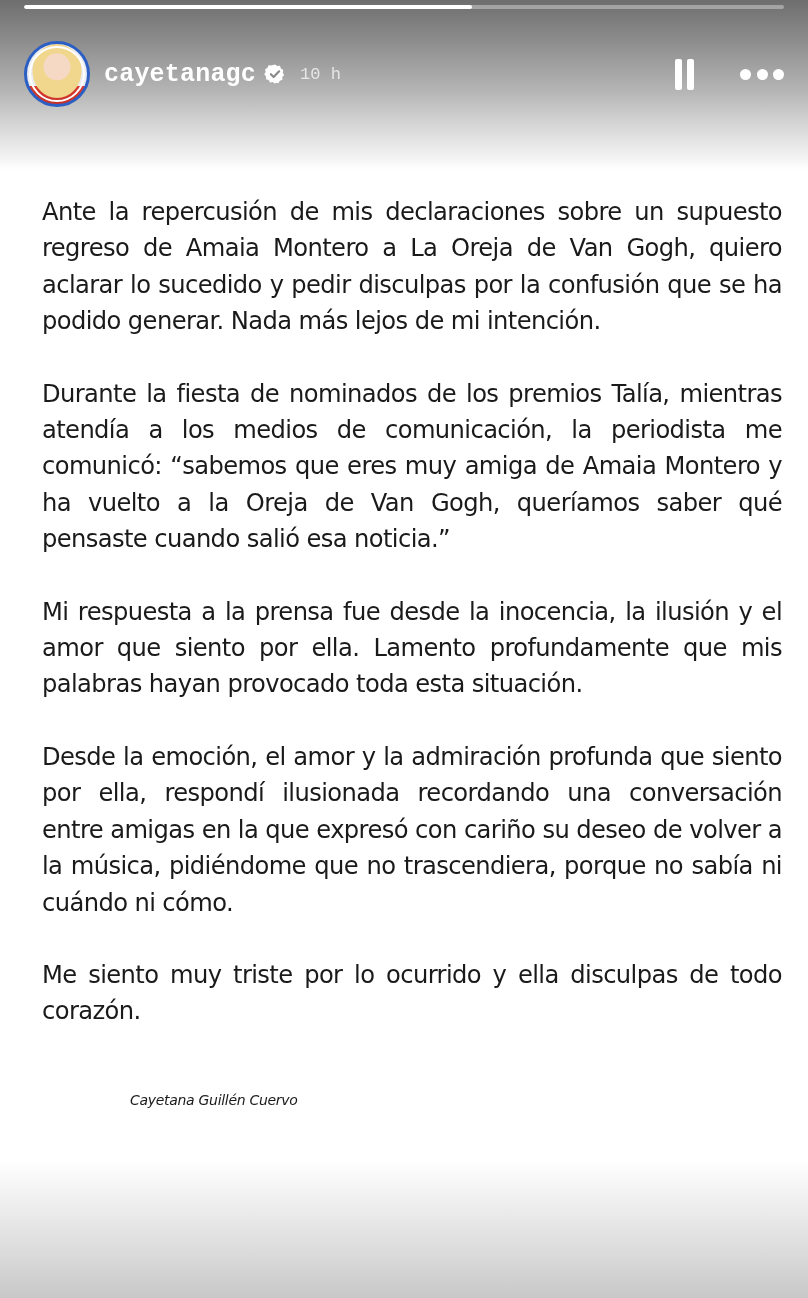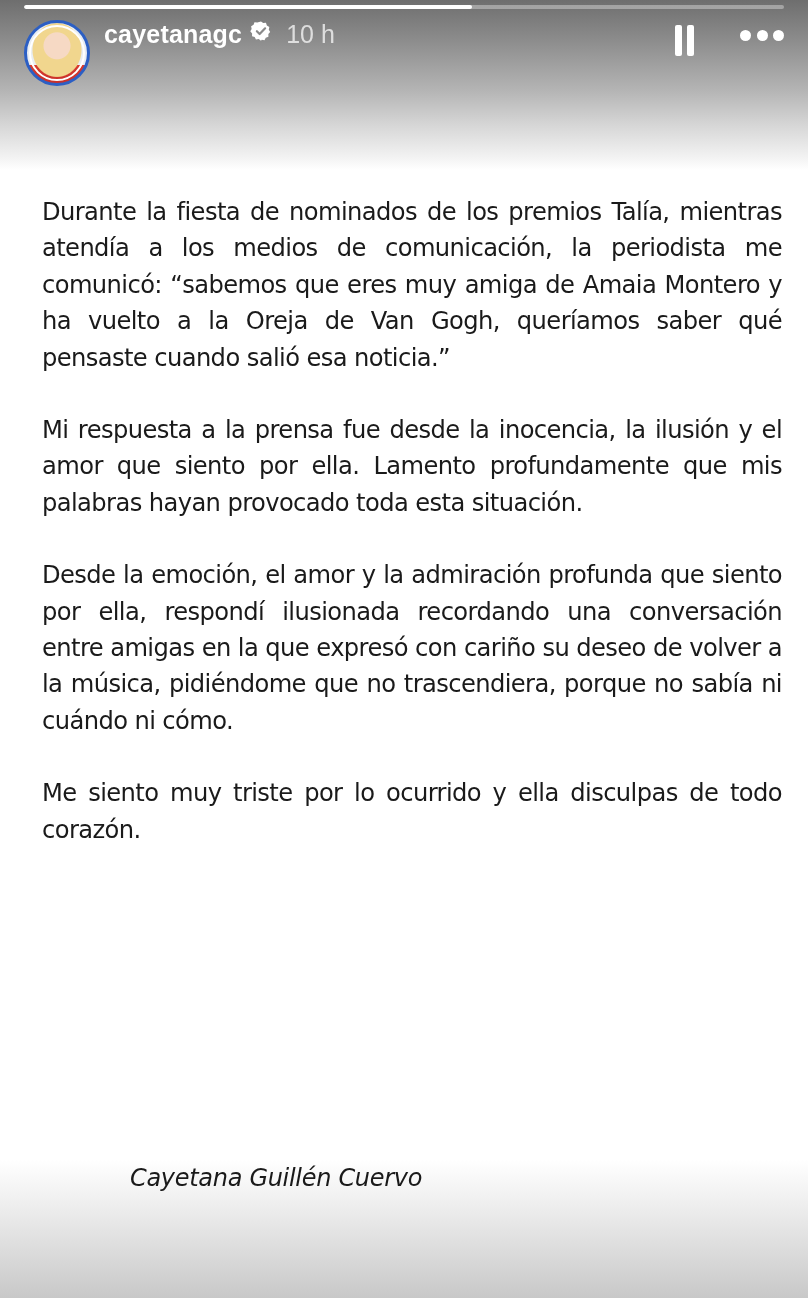--- a/index.html
+++ b/index.html
@@ -23,22 +23,22 @@
       z-index: 1;
     }
     .progress {
       position: absolute; left: 24px; top: 5px; width: 760px; height: 4px;
       border-radius: 2px; background: rgba(255,255,255,0.35); z-index: 3; overflow: hidden;
     }
     .progress-fill {
       height: 100%; background: #ffffff; border-radius: 2px;
     }
     .header {
-      position: absolute; left: 24px; top: 20px; width: 760px; height: 64px;
-      display: flex; align-items: flex-start; z-index: 3;
+      position: absolute; left: 24px; top: 42px; width: 760px; height: 64px;
+      display: flex; align-items: center; z-index: 3; font-family: Liberation Mono, monospace;
     }
     .avatar {
       width: 66px; height: 66px; border-radius: 50%;
       border: 3px solid #2c5fc4;
       background:
         radial-gradient(circle at 50% 38%, #f6d9c4 0 13px, transparent 14px),
         radial-gradient(ellipse at 50% 45%, #f1d68e 0 24px, transparent 25px),
         linear-gradient(to bottom, #e9edf2 0%, #e9edf2 70%, #d83a2d 70%, #c9302a 100%);
       position: relative; overflow: hidden; flex: 0 0 auto;
     }
@@ -48,21 +48,21 @@
     }
     .username {
       margin-left: 14px; color: #ffffff; font-size: 25px; font-weight: 700;
       letter-spacing: 0.2px;
     }
     .verified {
       margin-left: 8px; width: 22px; height: 22px; display: inline-flex;
       align-items: center; justify-content: center;
     }
     .time {
-      margin-left: 14px; color: rgba(255,255,255,0.72); font-size: 25px; font-weight: 400;
+      margin-left: 14px; color: rgba(255,255,255,0.72); font-size: 17px; font-weight: 400;
     }
     .spacer { flex: 1; }
     .pause-btn {
       width: 28px; height: 40px; display: flex; align-items: center; justify-content: center;
       gap: 5px; margin-right: 42px; cursor: pointer;
     }
     .pause-bar { width: 7px; height: 31px; background: #ffffff; border-radius: 2px; }
     .more-btn {
       width: 44px; height: 30px; display: flex; align-items: center; justify-content: space-between;
       cursor: pointer; margin-right: 0px;
@@ -70,22 +70,22 @@
     .dot { width: 11px; height: 11px; border-radius: 50%; background: #ffffff; }
 
     .content {
       position: absolute; left: 42px; top: 194px; width: 740px; z-index: 2;
       color: #1a1a1a; font-size: 24.2px; line-height: 36.4px;
       font-family: "DejaVu Sans", "Liberation Sans", sans-serif;
       letter-spacing: -0.6px;
     }
     .content p { text-align: justify; text-align-last: left; margin-bottom: 36px; }
     .signature {
-      position: absolute; left: 130px; top: 1164px; z-index: 2;
-      font-style: italic; color: #1a1a1a; font-size: 24px;
+      position: absolute; left: 130px; top: 1092px; z-index: 2;
+      font-style: italic; color: #1a1a1a; font-size: 14px;
       font-family: "DejaVu Sans", "Liberation Sans", sans-serif;
       letter-spacing: -0.3px;
     }
   </style>
 </head>
 <body>
 
 <div class="story">
   <div class="top-shade"></div>
   <div class="bottom-shade"></div>
@@ -110,20 +110,21 @@
       <span class="pause-bar"></span>
     </div>
     <div class="more-btn">
       <span class="dot"></span>
       <span class="dot"></span>
       <span class="dot"></span>
     </div>
   </div>
 
   <div class="content">
+    <p>Ante la repercusión de mis declaraciones sobre un supuesto regreso de Amaia Montero a La Oreja de Van Gogh, quiero aclarar lo sucedido y pedir disculpas por la confusión que se ha podido generar. Nada más lejos de mi intención.</p>
     <p>Durante la fiesta de nominados de los premios Talía, mientras atendía a los medios de comunicación, la periodista me comunicó: “sabemos que eres muy amiga de Amaia Montero y ha vuelto a la Oreja de Van Gogh, queríamos saber qué pensaste cuando salió esa noticia.”</p>
     <p>Mi respuesta a la prensa fue desde la inocencia, la ilusión y el amor que siento por ella. Lamento profundamente que mis palabras hayan provocado toda esta situación.</p>
     <p>Desde la emoción, el amor y la admiración profunda que siento por ella, respondí ilusionada recordando una conversación entre amigas en la que expresó con cariño su deseo de volver a la música, pidiéndome que no trascendiera, porque no sabía ni cuándo ni cómo.</p>
     <p>Me siento muy triste por lo ocurrido y ella disculpas de todo corazón.</p>
   </div>
 
   <div class="signature">Cayetana Guillén Cuervo</div>
 </div>
 
 </body></html>

